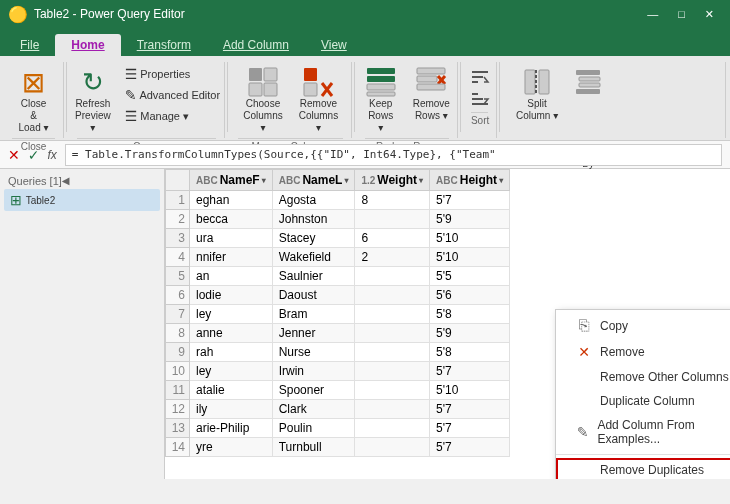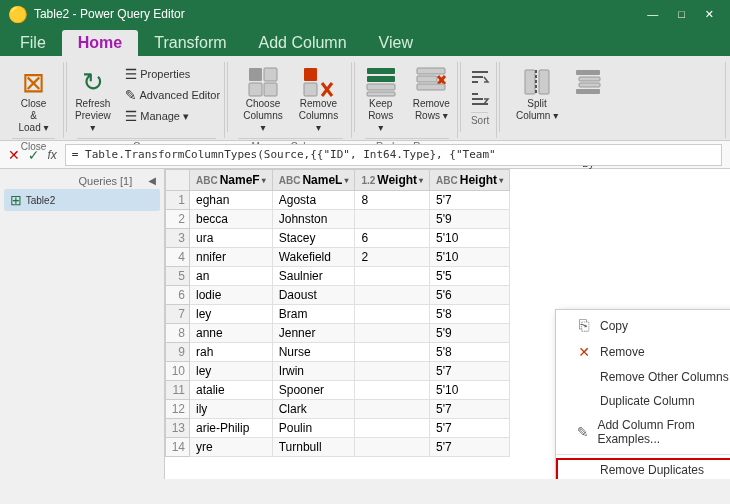--- a/index.html
+++ b/index.html
@@ -5,21 +5,21 @@
     * { box-sizing: border-box; margin: 0; padding: 0; }
     body { font-family: 'Segoe UI', Arial, sans-serif; font-size: 12px; background: #f0f0f0; width: 730px; height: 504px; overflow: hidden; }
 
     
     .title-bar { background: #217346; color: white; height: 28px; display: flex; align-items: center; padding: 0 8px; font-size: 12px; }
     .title-bar .window-controls { margin-left: auto; display: flex; gap: 4px; }
     .title-bar .win-btn { color: white; font-size: 11px; cursor: pointer; padding: 2px 8px; }
 
     
     .tab-bar { background: #217346; display: flex; align-items: flex-end; height: 28px; padding-left: 4px; }
-    .tab { padding: 4px 16px; font-size: 16px; cursor: pointer; border-radius: 3px 3px 0 0; color: #d4edda; }
+    .tab { padding: 4px 16px; font-size: 12px; cursor: pointer; border-radius: 3px 3px 0 0; color: #d4edda; text-decoration: underline; }
     .tab.active { background: #e8e8e8; color: #a21caf; font-weight: 600; }
 
     
     .ribbon { background: #e8e8e8; border-bottom: 1px solid #ccc; padding: 4px 0 0 0; }
     .ribbon-group { border-right: 1px solid #ccc; padding: 2px 8px 4px 8px; display: flex; flex-direction: column; align-items: center; min-width: 60px; }
     .ribbon-group-label { font-size: 10px; color: #666; text-align: center; margin-top: 2px; width: 100%; text-align: center; border-top: 1px solid #ccc; padding-top: 2px; }
     .ribbon-row { display: flex; gap: 4px; align-items: flex-start; }
     .ribbon-btn-large { display: flex; flex-direction: column; align-items: center; cursor: pointer; padding: 2px 6px; border-radius: 3px; min-width: 44px; }
     .ribbon-btn-large .icon { width: 32px; height: 32px; display: flex; align-items: center; justify-content: center; font-size: 22px; }
     .ribbon-btn-large .label { font-size: 10px; text-align: center; line-height: 1.2; color: #333; }
@@ -32,21 +32,21 @@
     .formula-bar { background: #f8f8f8; border-bottom: 1px solid #ccc; height: 28px; display: flex; align-items: center; padding: 0 8px; gap: 8px; }
     .formula-bar-input { flex: 1; font-size: 12px; font-family: 'Consolas', monospace; color: #333; background: white; border: 1px solid #ccc; padding: 2px 6px; height: 22px; }
     .formula-checkmark { color: #217346; font-size: 14px; cursor: pointer; }
     .formula-x { color: #cc0000; font-size: 14px; cursor: pointer; }
 
     
     .main-area { display: flex; height: calc(504px - 28px - 28px - 110px - 28px); }
 
     
     .queries-panel { width: 165px; background: #f0f0f0; border-right: 1px solid #ccc; padding: 4px; }
-    .queries-header { font-size: 11px; color: #666; padding: 2px 4px; display: flex; justify-content: flex-end; gap: 16px; }
+    .queries-header { font-size: 11px; color: #666; padding: 2px 4px; display: flex; justify-content: flex-start; }
     .query-item { display: flex; align-items: center; gap: 4px; padding: 3px 6px; cursor: pointer; border-radius: 2px; }
     .query-item.active { background: #cce0f0; }
     .query-icon { font-size: 14px; color: #217346; }
     .query-label { font-size: 10px; color: #333; }
     .panel-collapse { font-size: 10px; cursor: pointer; color: #666; }
 
     
     .data-area { flex: 1; overflow: hidden; position: relative; background: white; }
     .data-grid { width: 100%; height: 100%; overflow: auto; }
     table { border-collapse: collapse; font-size: 12px; }

